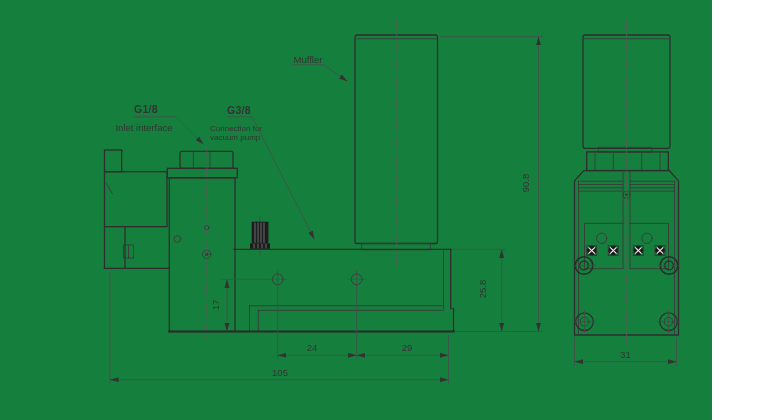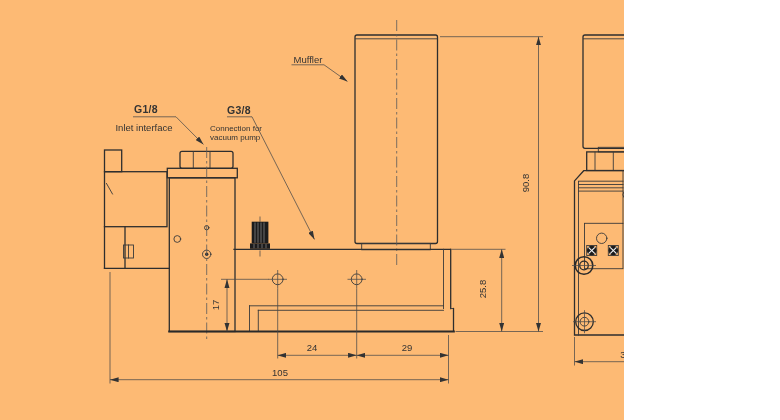--- a/index.html
+++ b/index.html
@@ -1,16 +1,16 @@
 <!DOCTYPE html>
 <html><head>
 <meta charset="utf-8">
 <style>
   html,body{margin:0;padding:0;background:#ffffff;}
-  .stage{width:624px;height:420px;background:#fdba74;position:relative;overflow:hidden;}
+  .stage{width:712px;height:420px;background:#15803d;position:relative;overflow:hidden;}
   svg{display:block;}
   text{fill:#333333;font-family:"Liberation Sans",sans-serif;}
   .lbl{font-size:9.5px;}
   .lblb{font-size:10.5px;font-weight:600;letter-spacing:.3px;}
   .lblsm{font-size:8px;}
   .dim{font-size:9.5px;}
   .ol{stroke:#2e2e2e;stroke-width:1.3;fill:none;stroke-linecap:square;}
   .ol2{stroke:#3a3a3a;stroke-width:0.9;fill:none;stroke-linecap:square;}
   .thick{stroke:#2a2a2a;stroke-width:2.1;fill:none;stroke-linecap:square;}
   .thin{stroke:#4a4a4a;stroke-width:0.75;fill:none;}

